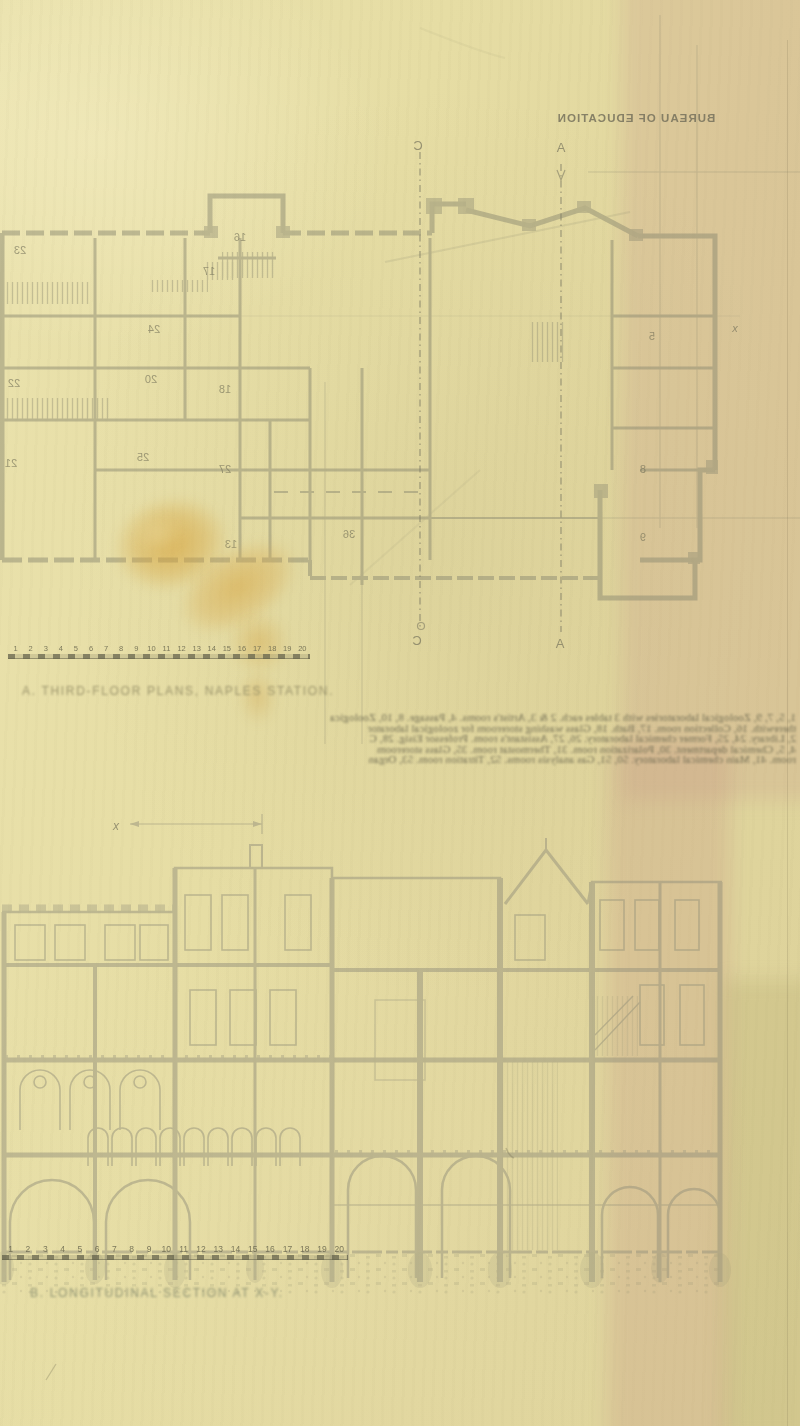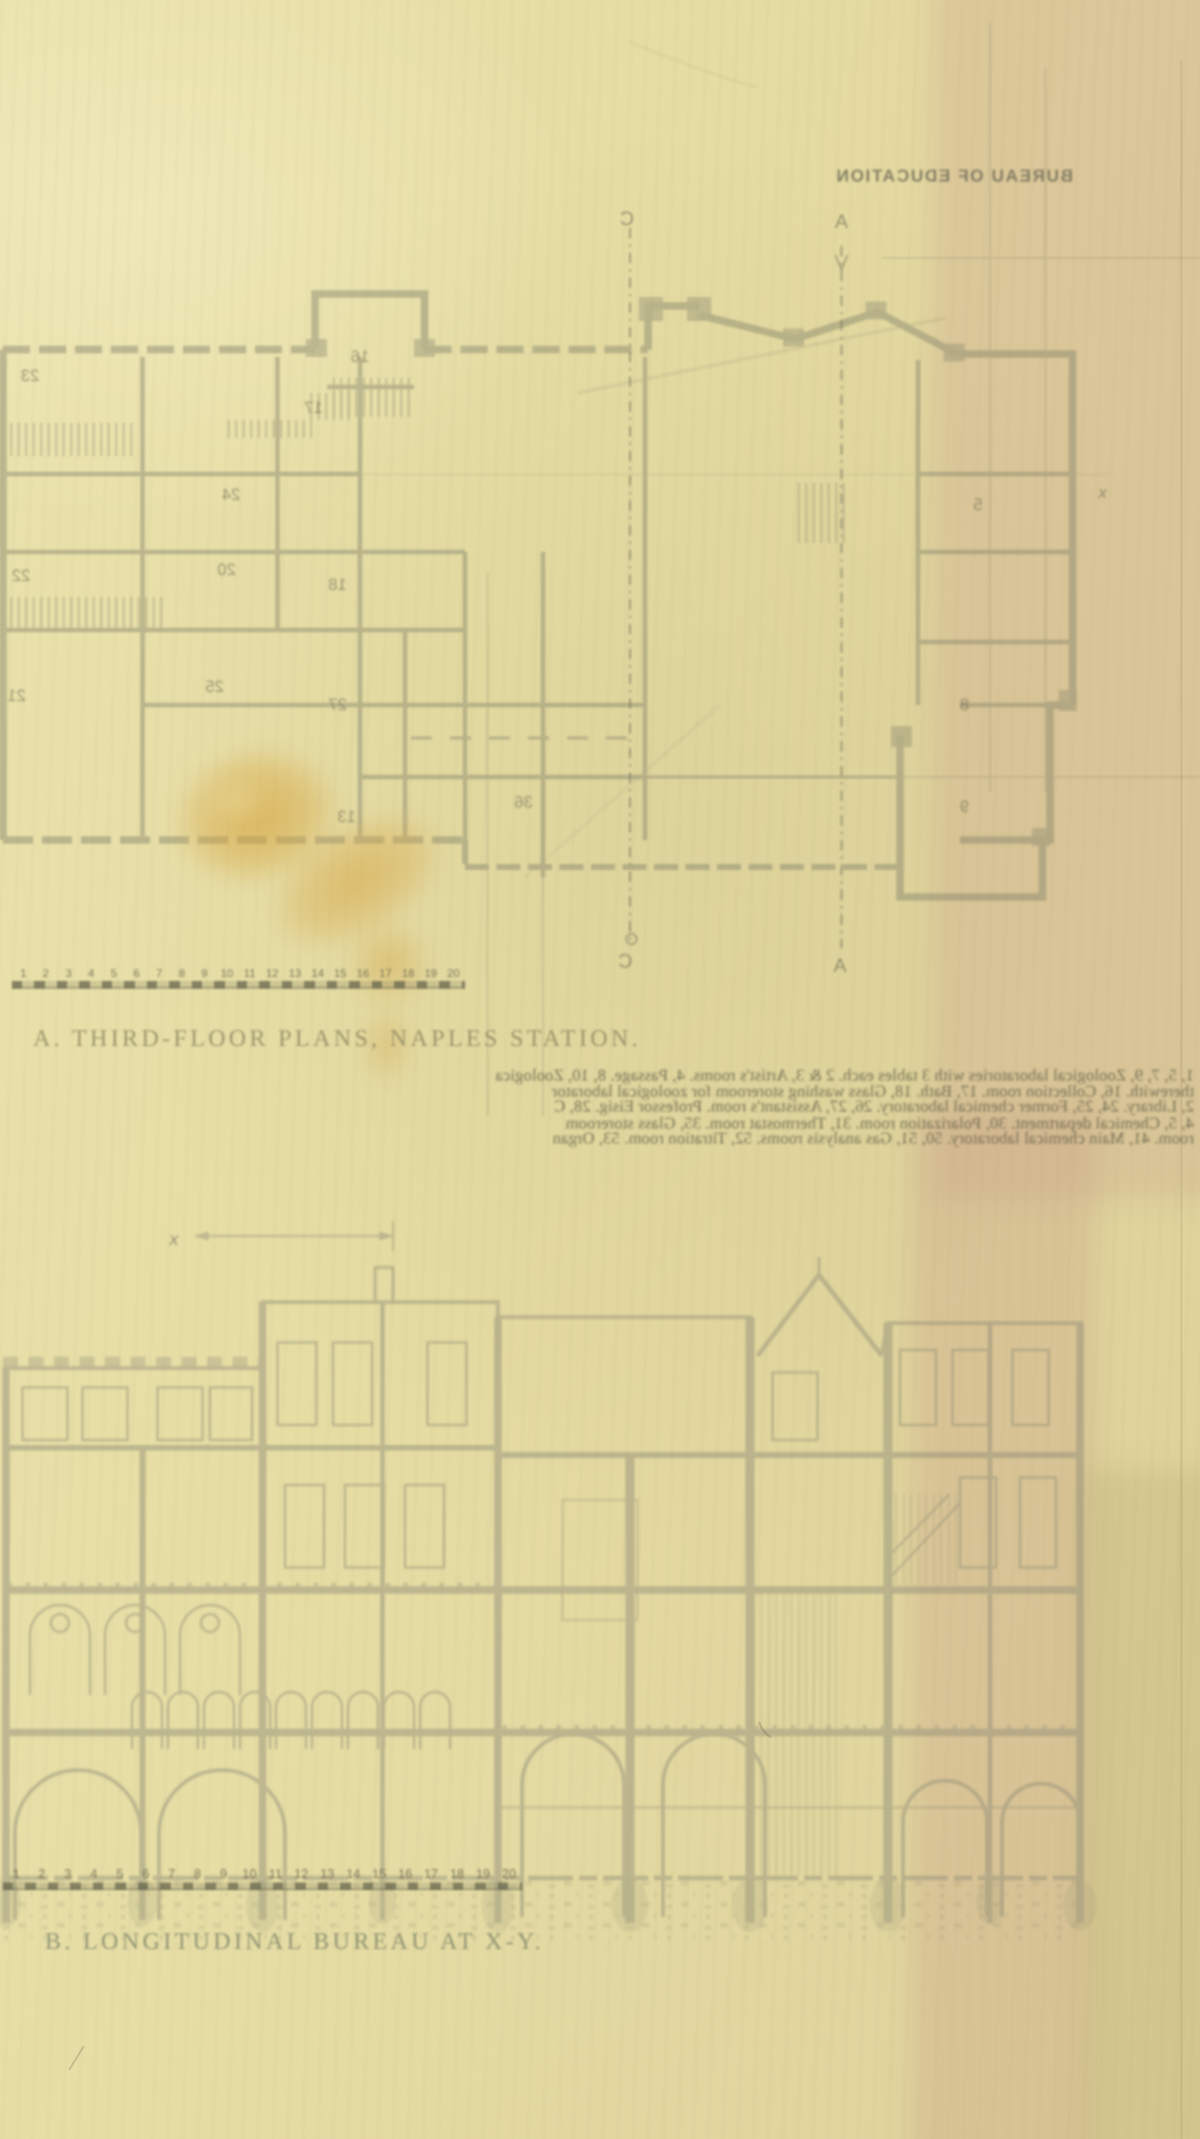--- a/index.html
+++ b/index.html
@@ -27,22 +27,22 @@
   
   .header-mirror{
     left:551px;top:112px;width:170px;text-align:center;
     transform:scaleX(-1);
     font-family:"Liberation Sans","DejaVu Sans",sans-serif;
     font-size:11.5px;font-weight:bold;letter-spacing:.09em;
     color:rgba(118,113,92,.85);filter:blur(.7px);white-space:nowrap;}
 
   
   .caption{
-    font-family:Liberation Serif, serif;
-    font-size:16px;letter-spacing:.14em;
+    font-family:Liberation Sans, sans-serif;
+    font-size:12px;letter-spacing:.14em;
     color:rgba(148,141,101,.88);filter:blur(.8px);white-space:nowrap;}
   .caption-a{left:22px;top:684px;}
   .caption-b{left:30px;top:1286px;color:rgba(132,138,108,.85);}
 
   
   .scalebar{display:flex;flex-direction:column;filter:blur(.7px);}
   .scalebar .nums{display:flex;}
   .scalebar .nums span{flex:1;text-align:center;
     font-family:"Liberation Sans","DejaVu Sans",sans-serif;
     color:rgba(104,102,78,.85);}
@@ -377,15 +377,15 @@
       <span>15</span>
       <span>16</span>
       <span>17</span>
       <span>18</span>
       <span>19</span>
       <span>20</span>
     </div>
   <div class="rule"></div>
 </div>
 
-<div class="abs caption caption-b">B. LONGITUDINAL BUREAU AT X-Y.</div>
+<div class="abs caption caption-b">B. LONGITUDINAL SECTION AT X-Y.</div>
 
 <div class="abs crease-v"></div>
 
 </body></html>

